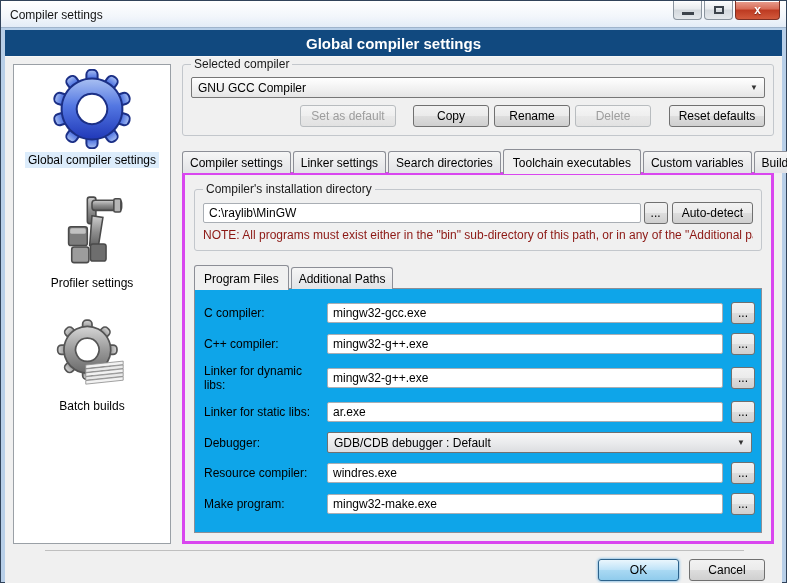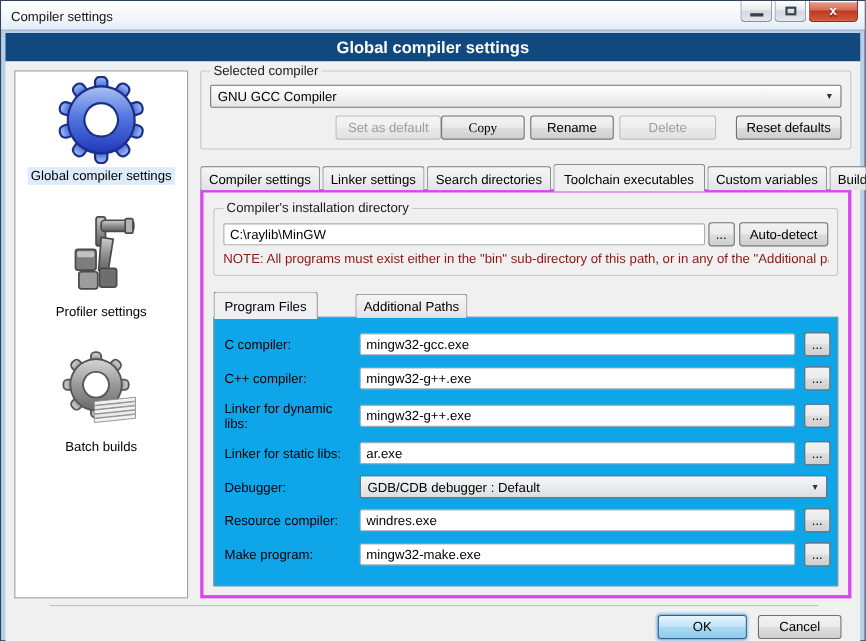--- a/index.html
+++ b/index.html
@@ -133,21 +133,21 @@
   .textbox {
     height:20px; flex:1;
     border:1px solid #a9aeb4; border-radius:2px;
     background:#fff; padding:0 5px; font-size:12px;
     font-family:inherit; color:#000; min-width:0;
   }
   .browse-btn { width:24px; flex:0 0 24px; margin-left:3px; }
   .autodetect-btn { margin-left:4px; padding:0 9px; }
   .note-text { color:#8c1713; font-size:12px; margin-top:4px; white-space:nowrap; overflow:hidden; }
   
-  .subtabstrip { display:flex; align-items:flex-end; margin-top:14px; position:relative; z-index:2;gap:32px; }
+  .subtabstrip { display:flex; align-items:flex-end; margin-top:14px; position:relative; z-index:2; }
   .subtab-panel {
     border:1px solid #8c8e96; background:#0ea5e9;
     margin-top:-1px; flex:1;
     padding:13px 9px 8px 9px;
     display:flex; flex-direction:column;
   }
   .field-row { display:grid; grid-template-columns:118px 1fr 24px; column-gap:5px; align-items:center; margin-bottom:9px; }
   .field-label { font-size:12px; color:#000; }
   .field-row .combo { grid-column:2 / 4; background:linear-gradient(#f7f7f7,#e9eaec 55%,#dcdde0); border-color:#707070; }
   
@@ -273,23 +273,23 @@
       <div class="right-panel">
 
         <div class="groupbox">
           <span class="group-legend">Selected compiler</span>
           <div class="combo">
             <span>GNU GCC Compiler</span>
             <span class="arrow">▼</span>
           </div>
           <div class="btn-row">
             <button class="btn disabled" style="width:96px;">Set as default</button>
-            <button class="btn" style="width:76px; font-family:Liberation Serif, serif;">Copy</button>
+            <button class="btn" style="width:76px; margin-left:17px;">Copy</button>
             <button class="btn" style="width:76px; margin-left:5px;">Rename</button>
-            <button class="btn disabled" style="width:88px; margin-left:5px;">Delete</button>
+            <button class="btn disabled" style="width:76px; margin-left:5px;">Delete</button>
             <button class="btn" style="width:96px; margin-left:18px;">Reset defaults</button>
           </div>
         </div>
 
         <div class="tabstrip">
           <div class="tab">Compiler settings</div>
           <div class="tab">Linker settings</div>
           <div class="tab">Search directories</div>
           <div class="tab active">Toolchain executables</div>
           <div class="tab">Custom variables</div>

